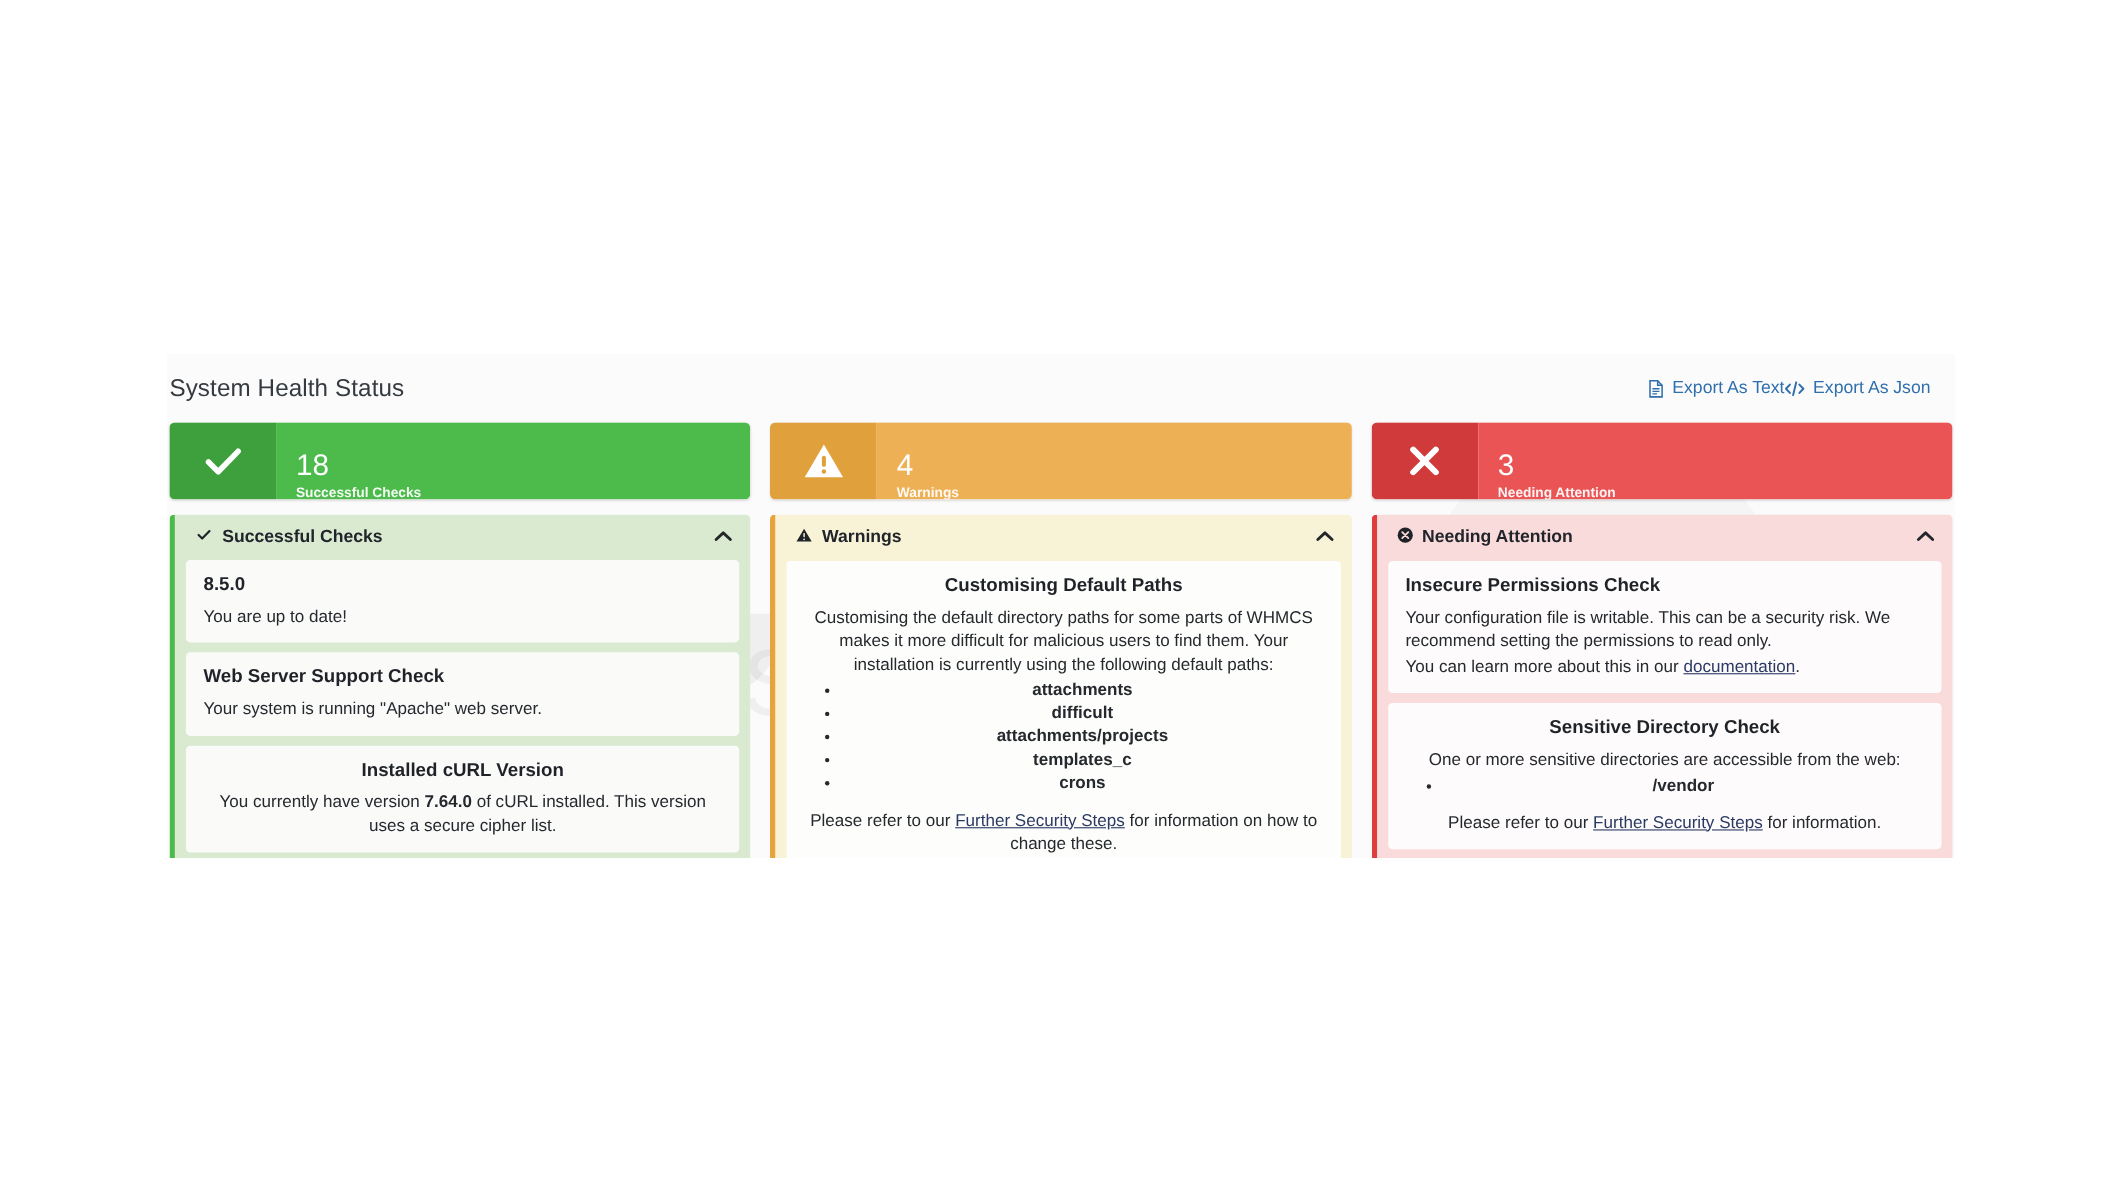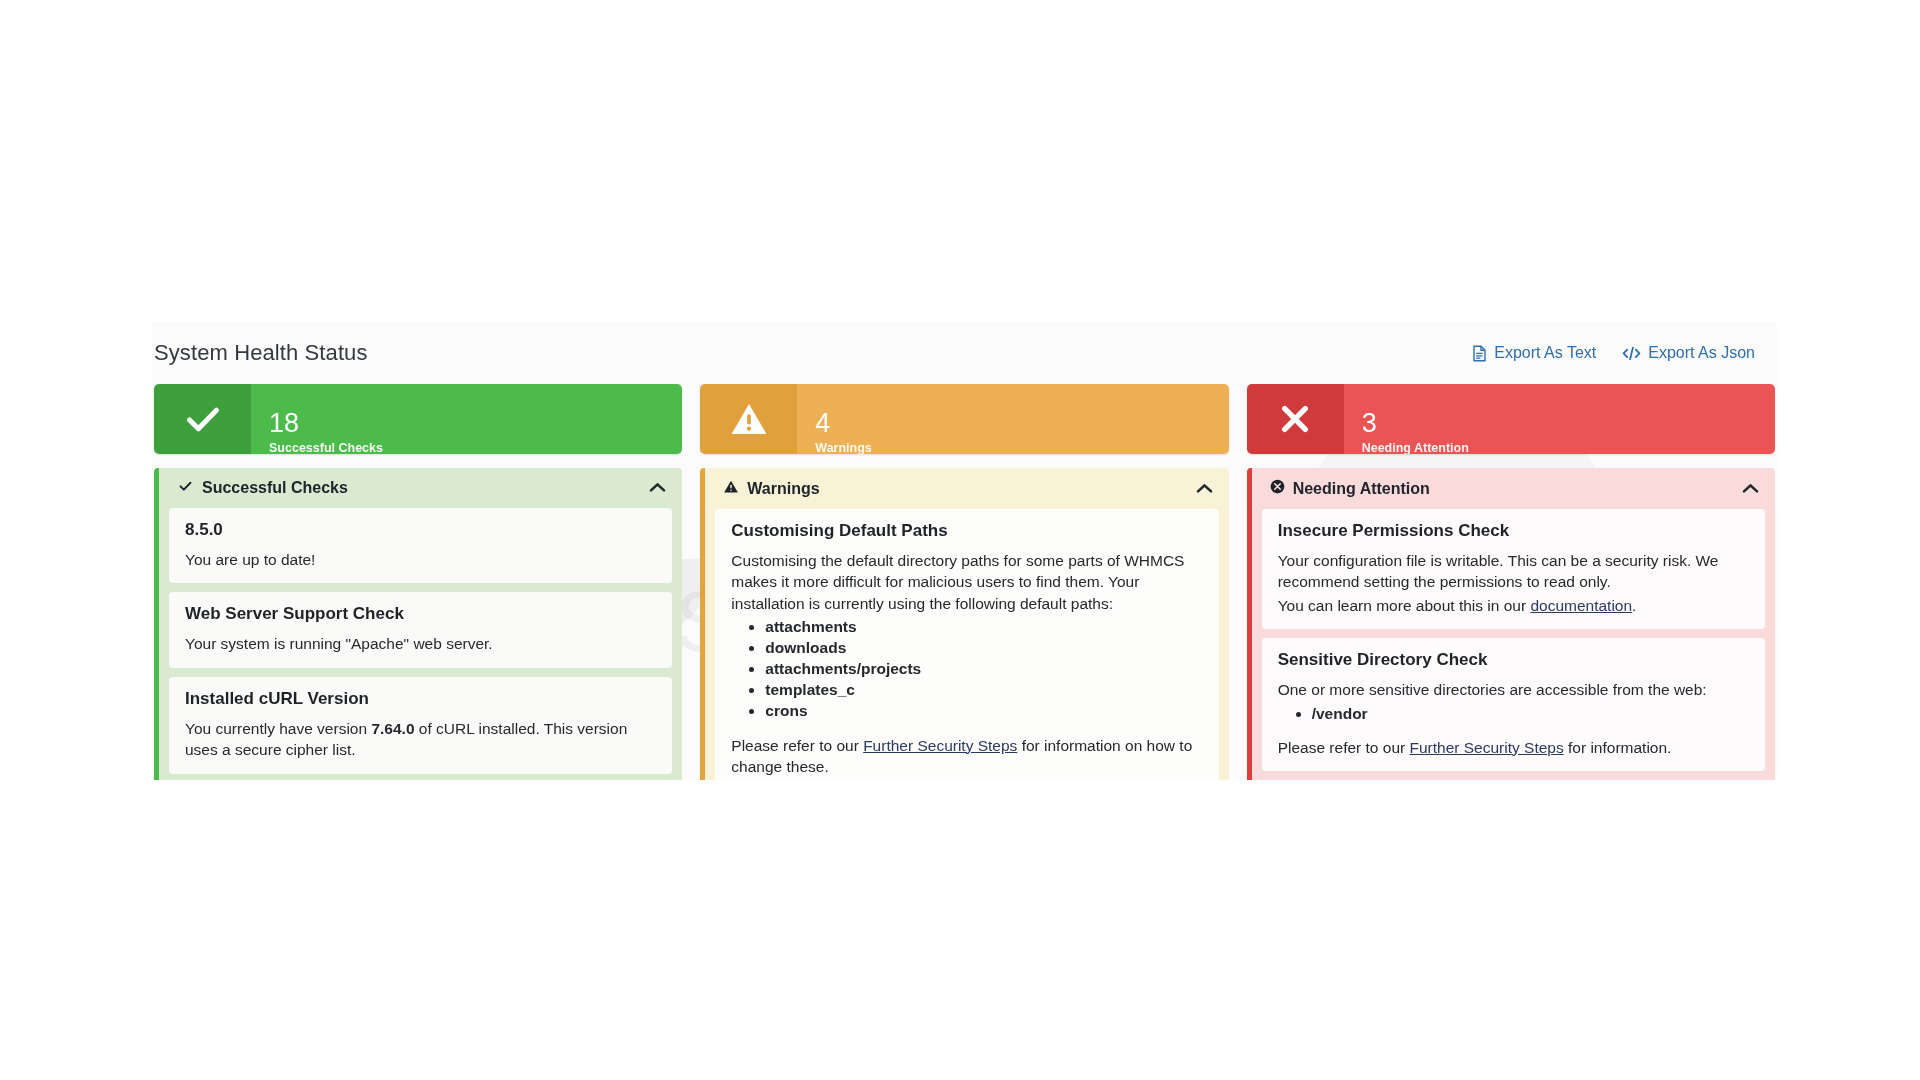--- a/index.html
+++ b/index.html
@@ -35,21 +35,21 @@
     align-items: center;
     justify-content: space-between;
     background: #fbfbfb;
   }
   .panel-title {
     font-size: 22px;
     color: #343a40;
     font-weight: 400;
     letter-spacing: .1px;
   }
-  .export-group { display: flex; align-items: center; gap: 26px; padding-right: 4px; }
+  .export-group { display: flex; align-items: center; padding-right: 4px; }
   .export-link {
     display: flex; align-items: center; gap: 7px;
     color: #2f6fad;
     font-size: 16px;
     cursor: pointer;
     text-decoration: none;
     white-space: nowrap;
   }
   .export-link svg { display: block; }
 
@@ -158,21 +158,21 @@
   .chev { color: #23272b; display: block; }
 
   .acc-body { padding: 0 10px 10px 10px; }
 
   .item {
     background: #fbfbfb;
     border-radius: 4px;
     padding: 12px 16px 13px 16px;
     margin-bottom: 9px;
   }
-  .item:last-child { margin-bottom: 0; }
+  .item:last-child { margin-bottom: 0; text-align: center; }
   .item-title {
     font-size: 17px;
     font-weight: 700;
     color: #1f2328;
     margin-bottom: 9px;
   }
   .item-text {
     font-size: 15.5px;
     color: #25292e;
     line-height: 1.38;
@@ -305,21 +305,21 @@
         <path d="M2 8.4L8.5 2.4 15 8.4"></path>
                 </svg></span>
      </div>
      <div class="acc-body">
               <div class="item">
          <div class="item-title">Customising Default Paths</div>
          <div class="item-text">Customising the default directory paths for some parts of WHMCS makes it more difficult for malicious users to find them. Your installation is currently using the following default paths:</div>
                 <div class="item-text">
                   <ul>
                     <li>attachments</li>
-                    <li>downloads</li>
+                    <li>difficult</li>
                     <li>attachments/projects</li>
                     <li>templates_c</li>
                     <li>crons</li>
                   </ul>
                 </div>
                 <div class="item-text" style="margin-top:13px">Please refer to our <a class="lnk">Further Security Steps</a> for information on how to change these.</div>
        </div>
             </div>
           </div>
         </div>

